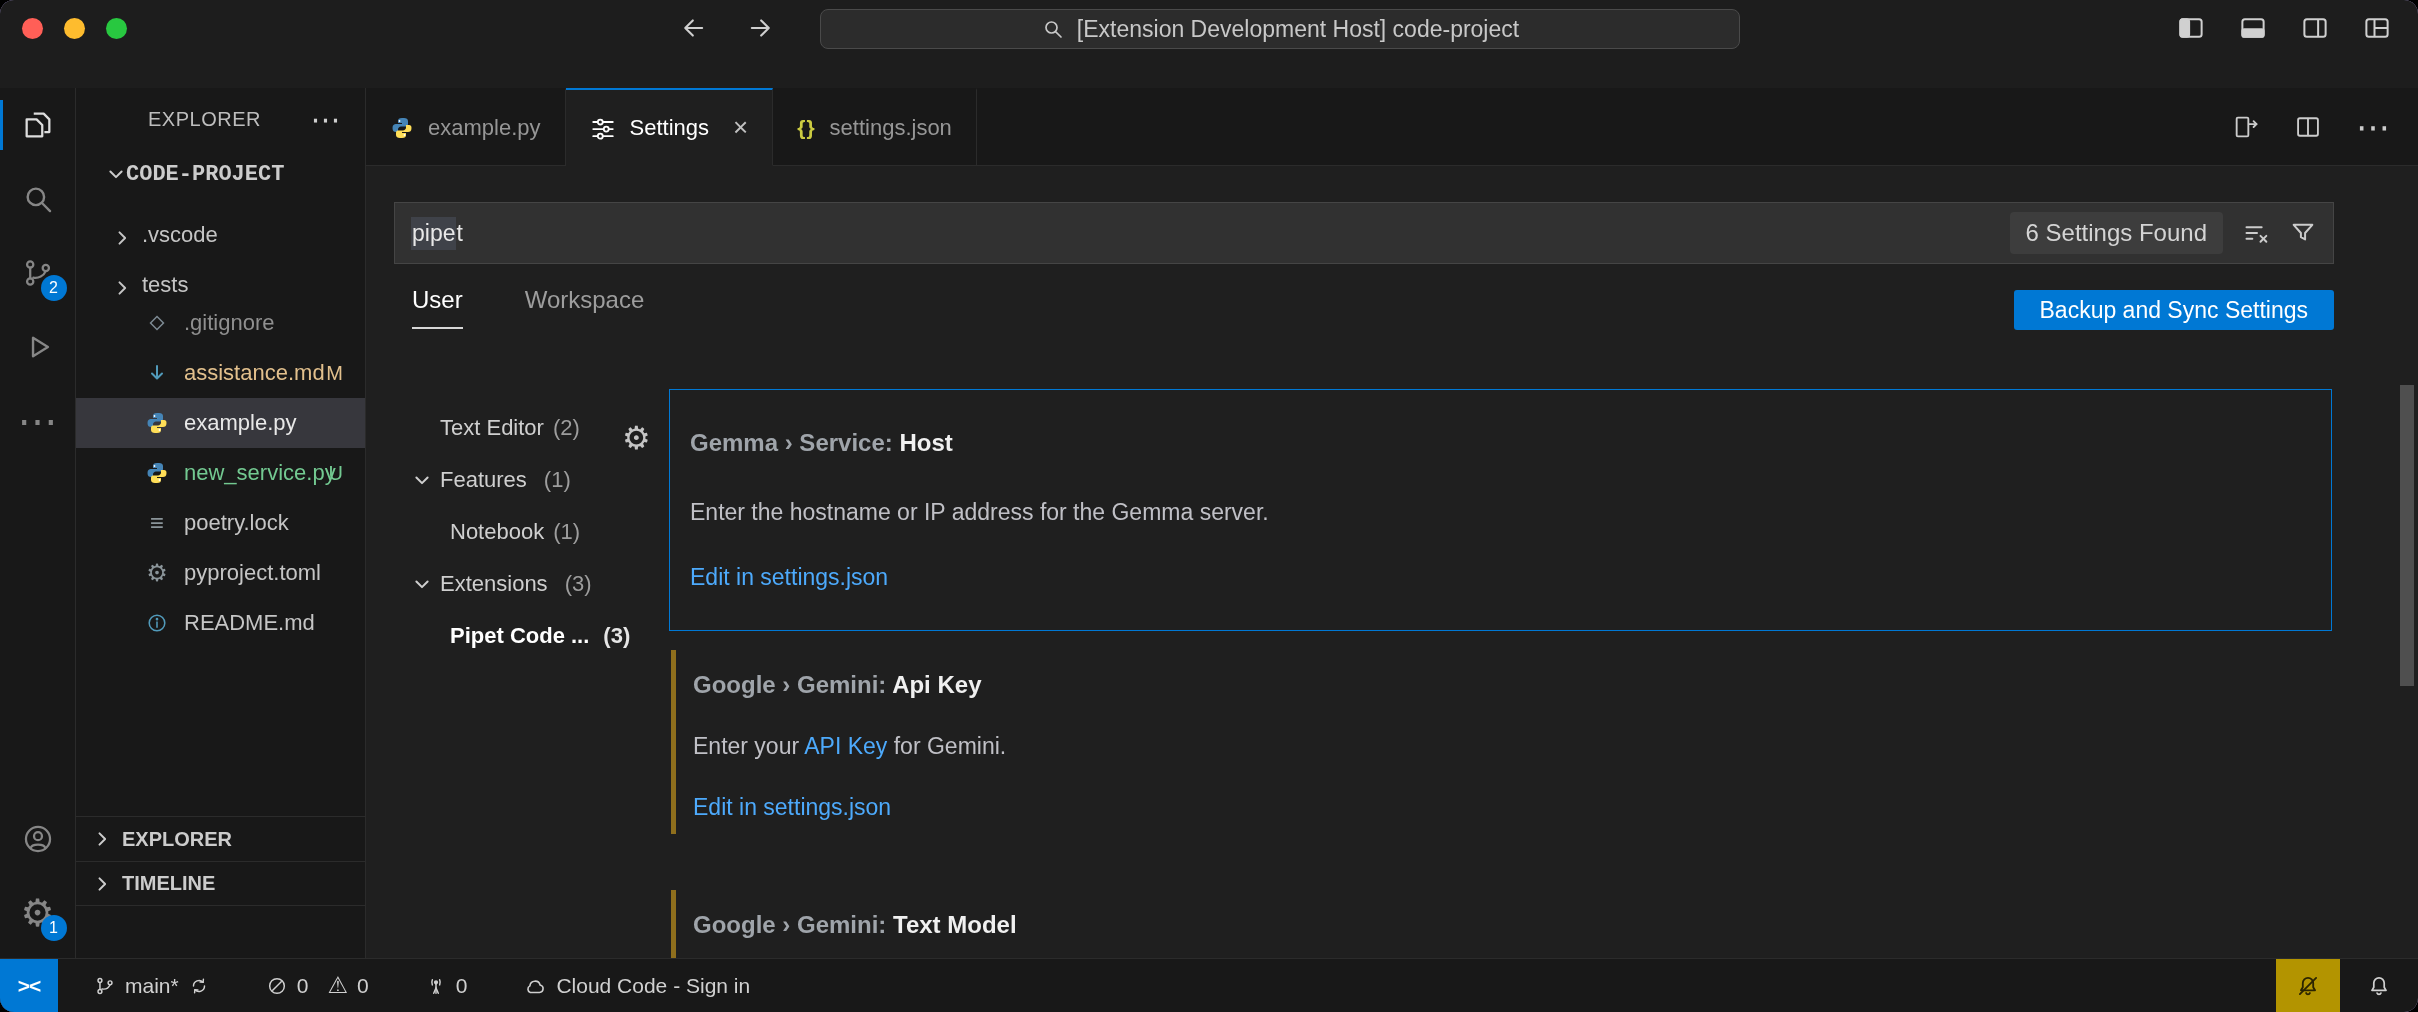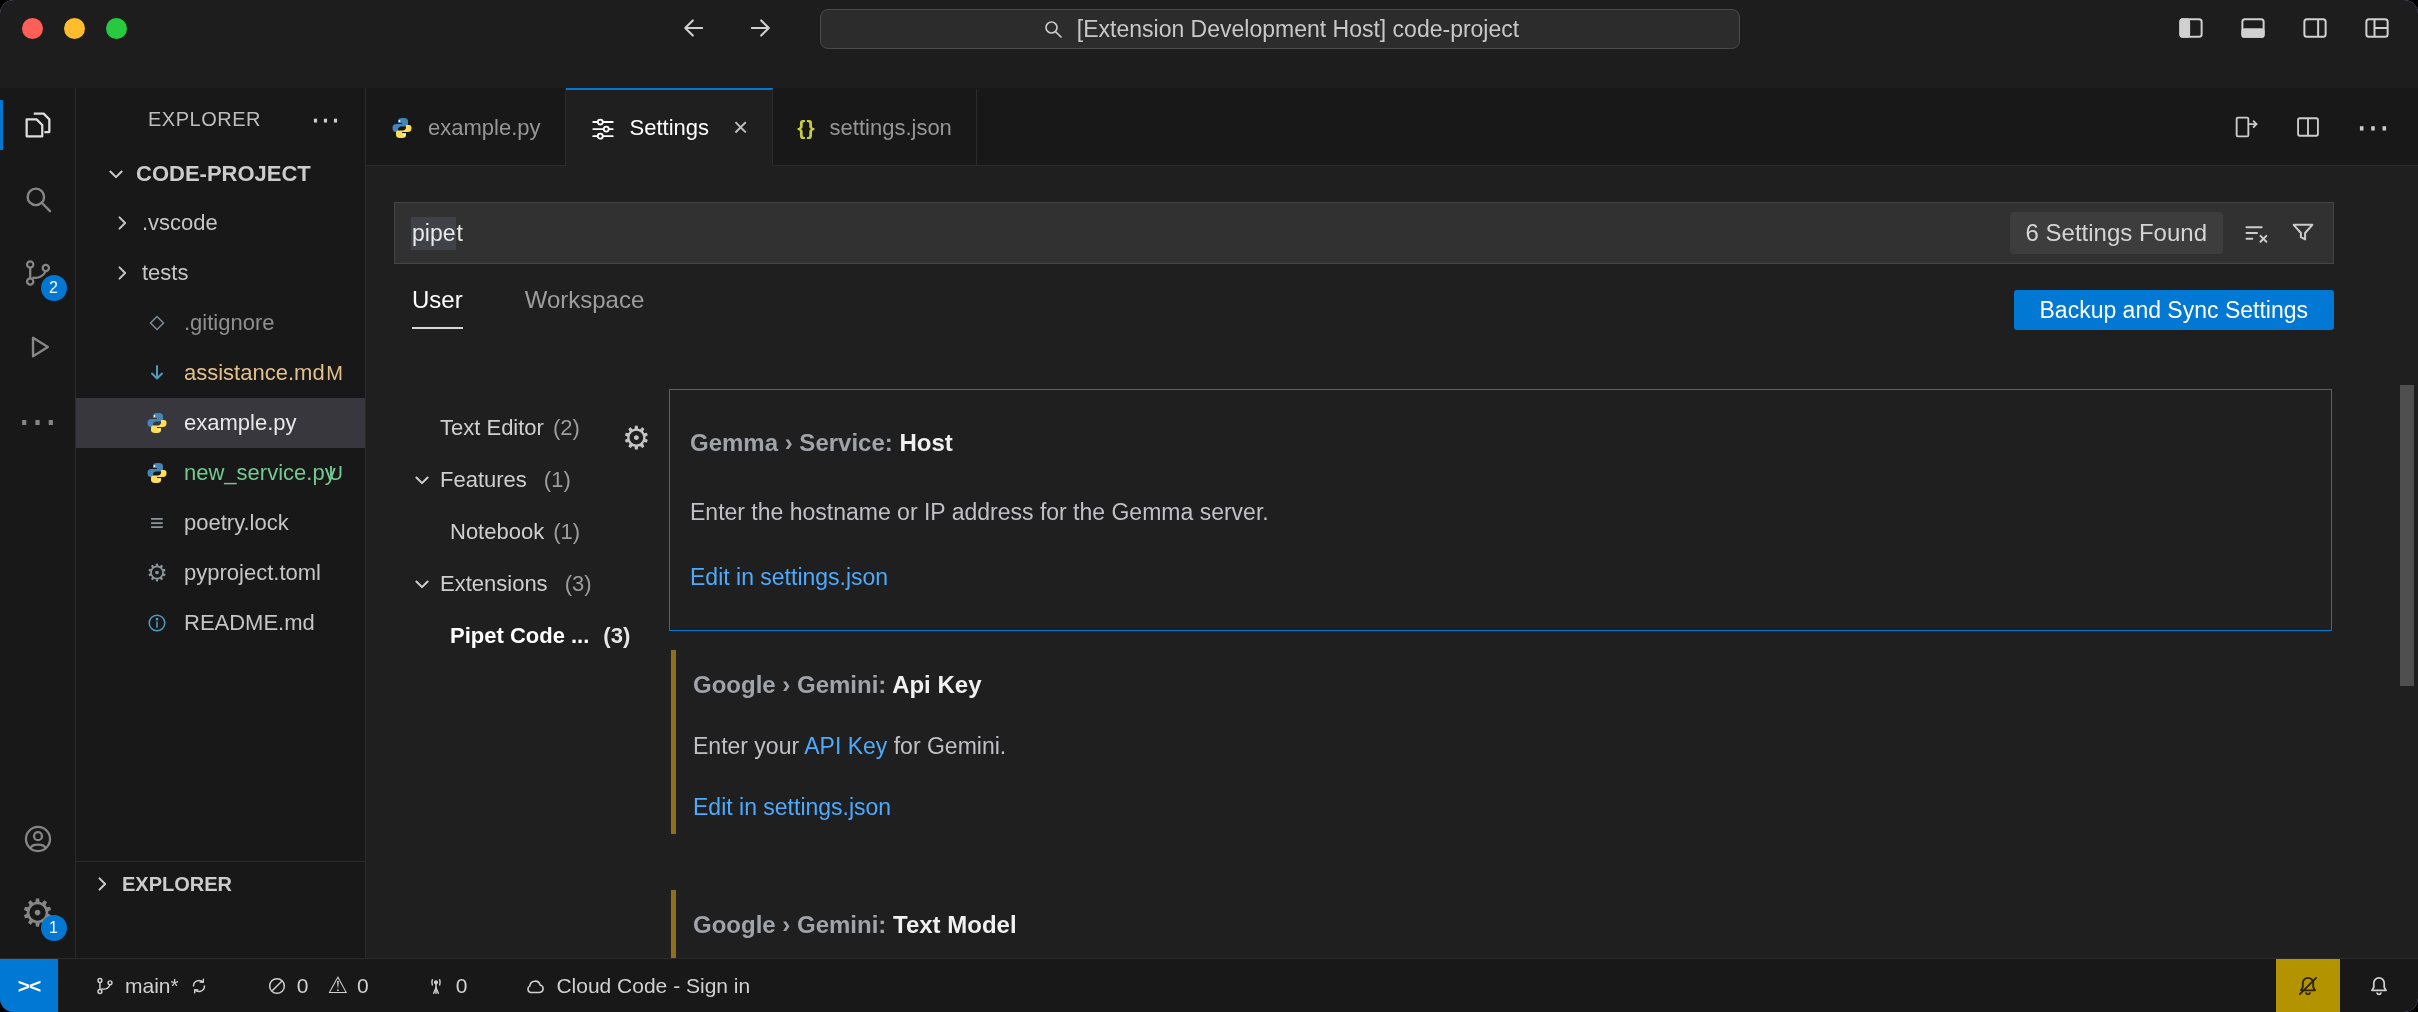--- a/index.html
+++ b/index.html
@@ -37,24 +37,24 @@
               display:flex; align-items:center; justify-content:center; }
   .ab-spacer { flex:1; }
   .ab-bottom-pad { height:8px; }
 
   
   .sidebar { width:290px; background:#181818; border-right:1px solid #2b2b2b; display:flex;
              flex-direction:column; flex:0 0 auto; font-size:22px; }
   .sidebar-header { height:62px; display:flex; align-items:center; padding-left:72px; padding-right:24px;
                     color:#bdbdbd; font-size:20px; letter-spacing:0.5px; }
   .sidebar-header .more { margin-left:auto; font-size:30px; color:#cfcfcf; cursor:pointer; }
-  .tree-root { height:48px; display:flex; align-items:center; gap:10px; padding-left:30px;
-               font-weight:bold; color:#cccccc; cursor:pointer; }
+  .tree-root { height:48px; display:flex; align-items:center; padding-left:30px;
+               font-weight:bold; color:#cccccc; cursor:pointer;font-family:Liberation Mono, monospace; }
   .file-row { height:50px; display:flex; align-items:center; position:relative; cursor:pointer; color:#c5c5c5; }
-  .file-row.folder { padding-left:36px; gap:10px; }
+  .file-row.folder { padding-left:36px; gap:10px;align-items:flex-end; }
   .file-row.file { padding-left:66px; gap:12px; }
   .file-row.selected { background:#37373d; color:#e8e8e8; }
   .file-icon { width:30px; display:flex; justify-content:center; align-items:center; flex:0 0 auto; }
   .file-glyph { font-size:24px; line-height:1; color:#8a9499; }
   .file-label.dim { color:#8f8f8f; }
   .file-label.modified { color:var(--modified_file,#e2c08d); }
   .file-label.untracked { color:var(--untracked_file,#73c991); }
   .git-badge { position:absolute; right:22px; font-size:20px; }
   .git-badge.m { color:var(--modified_file,#e2c08d); }
   .git-badge.u { color:var(--untracked_file,#73c991); }
@@ -347,20 +347,28 @@
 
       <div class="tree-spacer"></div>
       <div class="panel-row">
         <span>
             <svg width="20" height="20" viewBox="0 0 16 16" fill="none" stroke="currentColor" stroke-width="1.6" stroke-linecap="round" stroke-linejoin="round">
               <path d="M6 3.5L10.5 8L6 12.5"></path>
             </svg>
           </span>
         <span>EXPLORER</span>
       </div>
+      <div class="panel-row last">
+        <span>
+            <svg width="20" height="20" viewBox="0 0 16 16" fill="none" stroke="currentColor" stroke-width="1.6" stroke-linecap="round" stroke-linejoin="round">
+              <path d="M6 3.5L10.5 8L6 12.5"></path>
+            </svg>
+          </span>
+        <span>TIMELINE</span>
+      </div>
       <div class="sidebar-bottom-pad"></div>
     </aside>
 
     <section class="editor">
       <div class="tabbar">
         <div class="tab">
           <span>
             <svg width="24" height="24" viewBox="0 0 24 24">
                 <path fill="#4584b6" d="M12 2c-3 0-4 1.3-4 3v2h4v1H6c-2 0-3.5 1-3.5 4S4 16 6 16h2v-2.5c0-1.6 1.4-3 3-3h5c1.3 0 2-1 2-2.5V5c0-1.7-1.5-3-4-3h-2z"></path>
                 <path fill="#ffde57" d="M12 22c3 0 4-1.3 4-3v-2h-4v-1h6c2 0 3.5-1 3.5-4S20 9 18 9h-2v2.5c0 1.6-1.4 3-3 3H8c-1.3 0-2 1-2 2.5v2c0 1.7 1.5 3 4 3h2z"></path>

